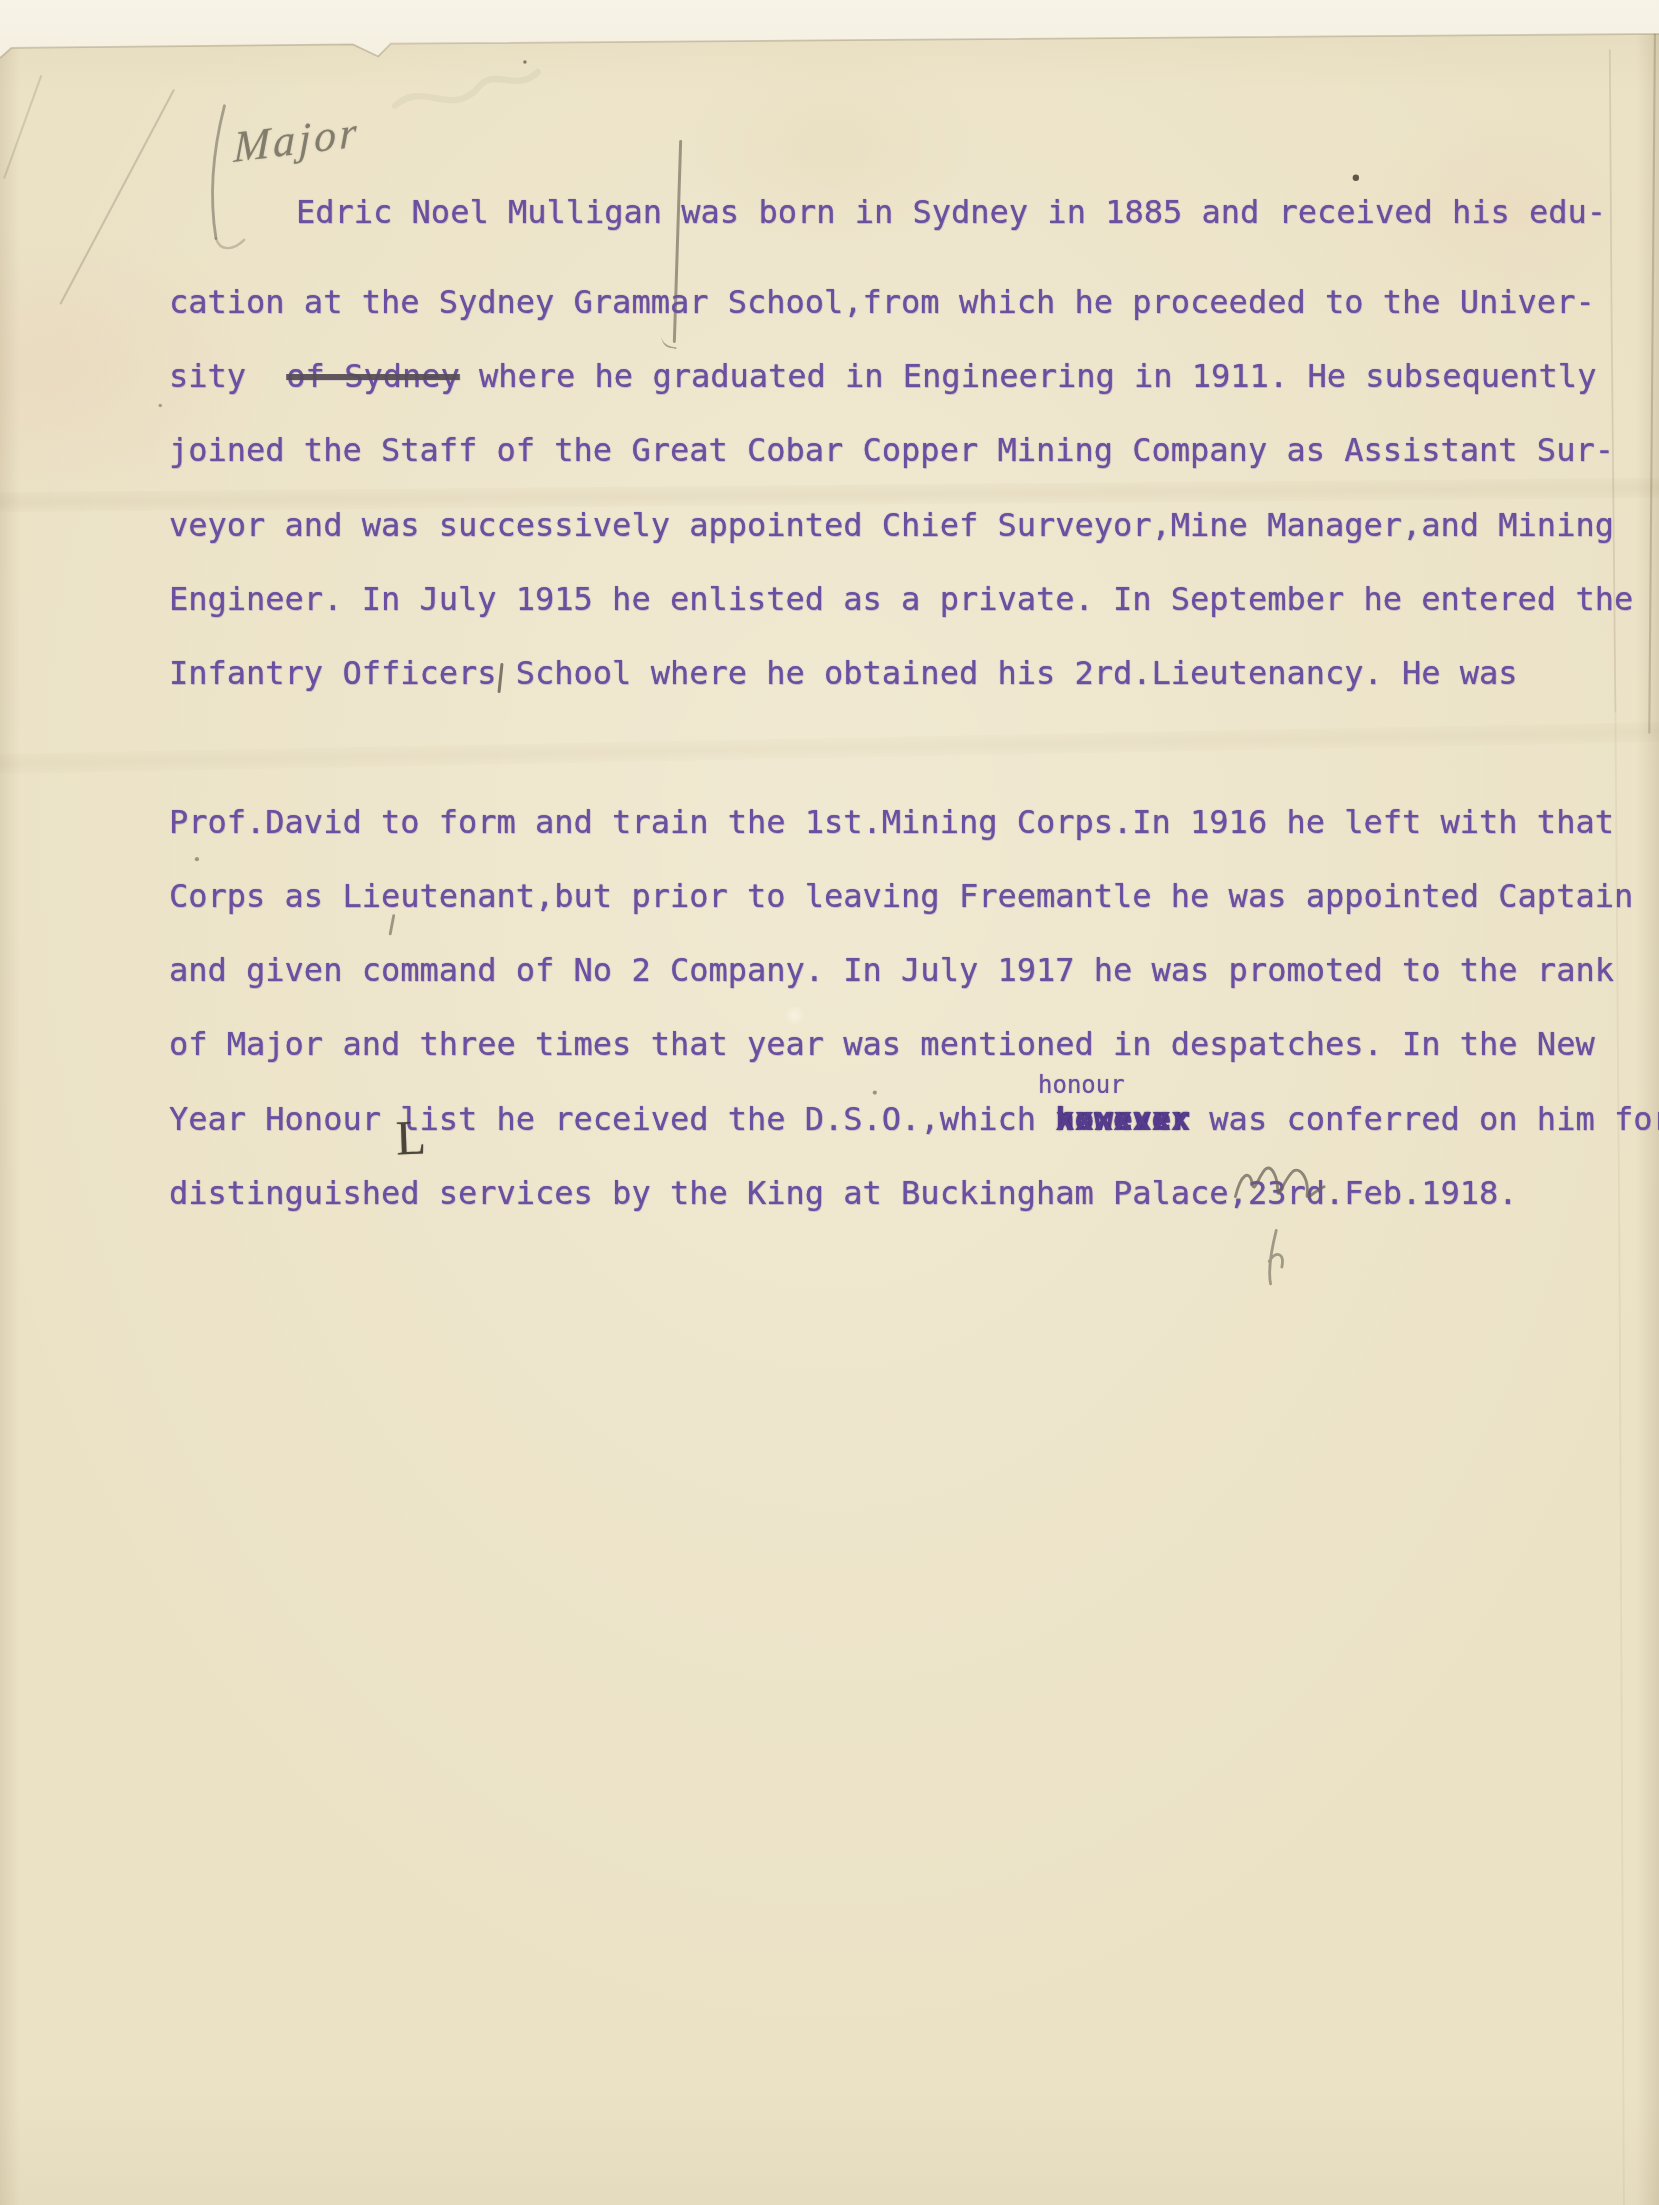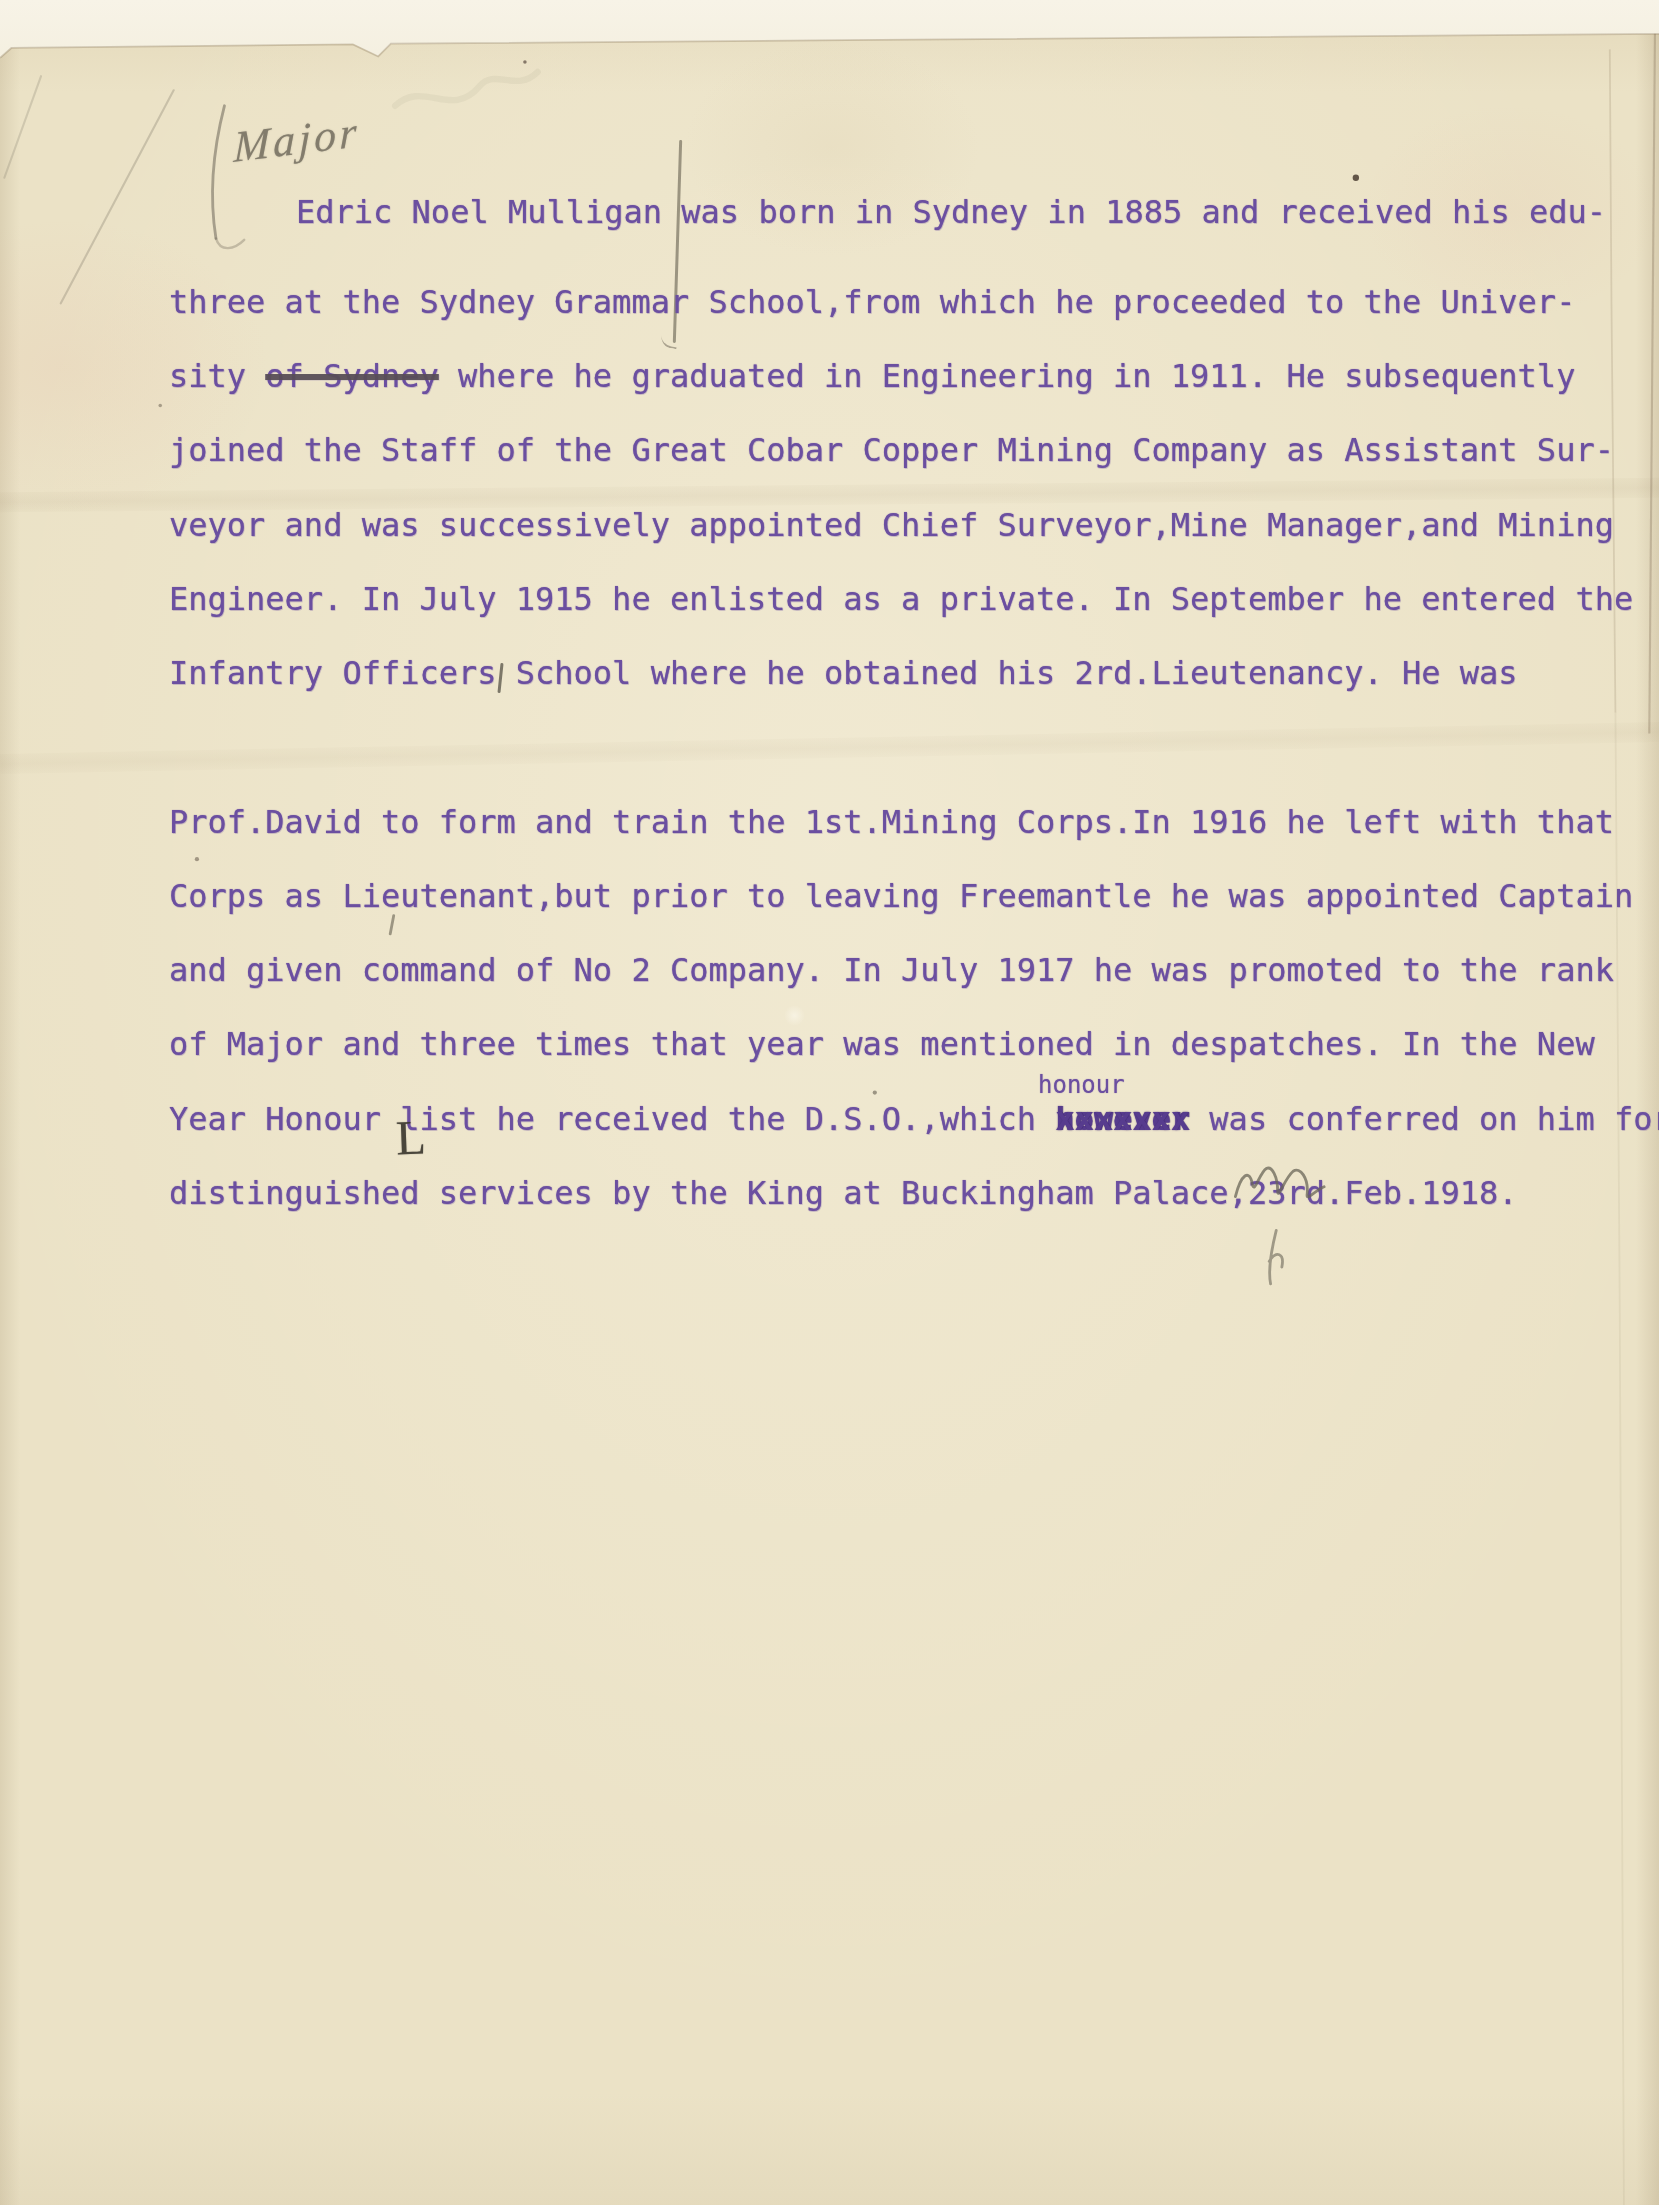--- a/index.html
+++ b/index.html
@@ -55,20 +55,21 @@
     position:absolute;left:233px;top:114px;
     font-family:"Liberation Serif", serif;font-style:italic;
     font-size:44px;color:rgba(118,112,97,.82);
     transform:rotate(-7deg) skewX(-8deg);letter-spacing:3.5px;
     text-shadow:0 0 1.4px rgba(118,112,97,.45);
   }
   .pencil-strike{
     text-decoration:line-through;
     text-decoration-thickness:6.3px;
     text-decoration-color:rgba(82,77,64,.72);
+    margin-left:21px;
   }
   .marker{display:inline-block;width:0;overflow:visible;position:relative;vertical-align:baseline;}
   .bar{position:absolute;left:-5.6px;top:-83px;width:2.8px;height:203px;
     background:rgba(88,82,68,.55);transform:rotate(1.8deg);border-radius:1.4px;}
   .bar-hook{position:absolute;left:-20px;top:110px;width:17px;height:12.7px;
     border-bottom:2.1px solid rgba(88,82,68,.45);border-radius:0 0 0 11.3px;transform:rotate(10deg);}
   .apos{position:absolute;left:2.1px;top:-21px;width:2.8px;height:30px;
     background:rgba(70,66,56,.68);transform:rotate(6deg);border-radius:1.4px;}
   .plglyph{
     position:absolute;left:-4.2px;top:-11.3px;
@@ -96,21 +97,21 @@
 
   <div class="paper">
     <div class="fold fold1"></div>
     <div class="fold fold2"></div>
     <div class="blemish"></div>
 
     <div class="hw-major">Major</div>
 
     <div class="tline indent" style="top:194px"><span>Edric Noel Mulligan </span><span class="marker"><span class="bar"></span><span class="bar-hook"></span></span><span>was born in Sydney in 1885 and received his edu-</span></div>
 
-    <div class="tline" style="top:284px">three at the Sydney Grammar School,from which he proceeded to the Univer-</div>
+    <div class="tline" style="top:284px">cation at the Sydney Grammar School,from which he proceeded to the Univer-</div>
 
     <div class="tline" style="top:358px"><span>sity </span><span class="pencil-strike">of Sydney</span><span> where he graduated in Engineering in 1911. He subsequently</span></div>
 
     <div class="tline" style="top:507px">veyor and was successively appointed Chief Surveyor,Mine Manager,and Mining</div>
     <div class="tline" style="top:432px">joined the Staff of the Great Cobar Copper Mining Company as Assistant Sur-</div>
     <div class="tline" style="top:581px">Engineer. In July 1915 he enlisted as a private. In September he entered the</div>
 
     <div class="tline" style="top:655px"><span>Infantry Officers</span><span class="marker"><span class="apos"></span></span><span> School where he obtained his 2rd.Lieutenancy. He was</span></div>
 
     <div class="tline" style="top:804px">Prof.David to form and train the 1st.Mining Corps.In 1916 he left with that</div>

